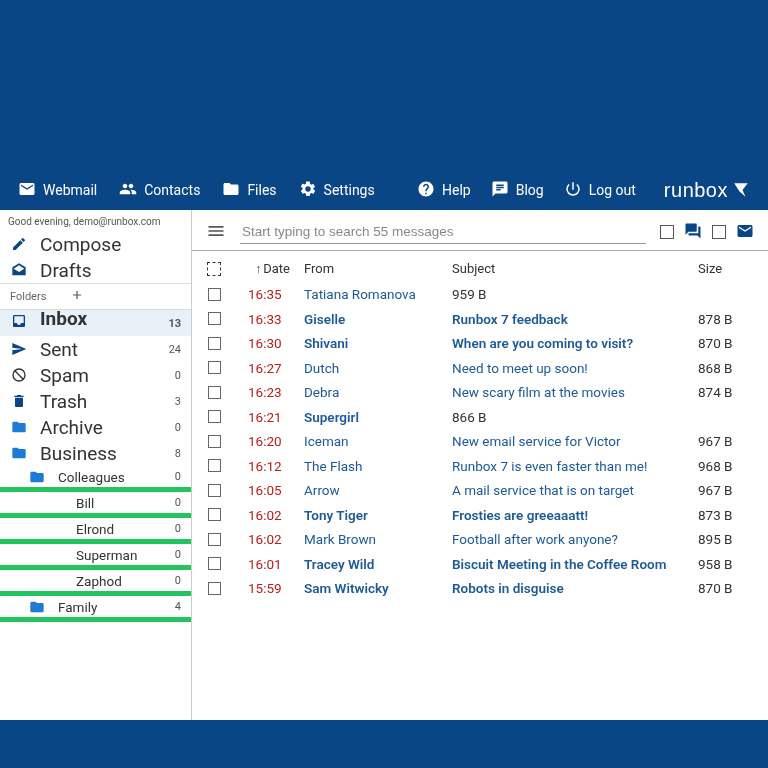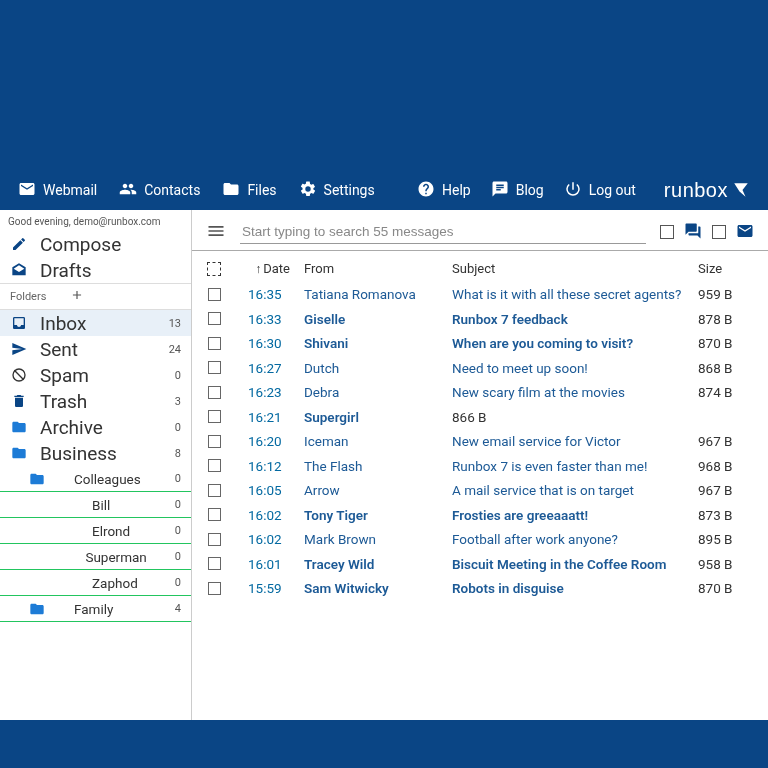--- a/index.html
+++ b/index.html
@@ -49,36 +49,36 @@
   }
   .side-item {
     display: flex;
     align-items: center;
     padding: 6px 10px;
     cursor: pointer;
     gap: 12px;
     height: 26px;
     color: #333;
   }
-  .side-item.selected { background: #e8f0f8; font-weight: 400; }
+  .side-item.selected { background: #e8f0f8; font-weight: 700; align-items: flex-end; }
   .side-item .icon-slot { width: 18px; height: 18px; display: flex; align-items: center; justify-content: center; }
   .side-item .icon-slot svg { width: 16px; height: 16px; }
   .side-item .label { flex: 1; font-size: 19px; }
   .side-item .count { font-size: 11px; color: #555; }
   .folders-hdr {
     display: flex; align-items: center; gap: 24px;
     padding: 4px 10px; font-size: 11px; color: #666;
     border-top: 1px solid #ddd; border-bottom: 1px solid #ddd;
   }
   .folders-hdr svg { width: 14px; height: 14px; fill: #555; }
   .folder-row {
     display: flex; align-items: center;
     padding: 5px 10px; height: 26px;
-    cursor: pointer; gap: 28px;
-    border-bottom: 1px solid #22c55e;
+    cursor: pointer; gap: 12px;
+    border-bottom: 5px solid #22c55e;
   }
   .folder-row .icon-slot { width: 18px; display: flex; align-items: center; justify-content: center; }
   .folder-row .icon-slot svg { width: 16px; height: 16px; }
   .folder-row .label { flex: 1; font-size: 13.5px; color: #333; }
   .folder-row .count { font-size: 11px; color: #555; }
   .indent-1 { padding-left: 28px; }
   .indent-2 { padding-left: 46px; }
   .main-pane {
     flex: 1;
     display: flex;
@@ -124,21 +124,21 @@
   .msg-row {
     display: flex; align-items: center;
     padding: 4px 14px 4px 10px;
     gap: 8px;
     height: 24.5px;
     font-size: 13.5px;
     cursor: pointer;
   }
   .msg-row .cb { width: 24px; display: flex; justify-content: center; }
   .msg-row .cb .sq { width: 13px; height: 13px; border: 1.5px solid #666; }
-  .msg-row .time { width: 62px; text-align: left; color: #0369a1; padding-left: 14px; }
+  .msg-row .time { width: 62px; text-align: left; color: #b91c1c; padding-left: 14px; }
   .msg-row .from { width: 140px; color: #1d5a96; }
   .msg-row .subject { flex: 1; color: #1d5a96; }
   .msg-row .size { width: 56px; color: #333; }
   .msg-row.unread .from, .msg-row.unread .subject { font-weight: 600; }
   .bottom-bar { height: 48px; background: #0a4585; }
 </style>
 </head>
 <body>
 
 <div class="top-spacer"></div>
@@ -354,21 +354,20 @@
       <span class="col-size">Size</span>
     </div>
 
     <div class="msg-list" id="msg-list">
         <div class="msg-row">
           <span class="cb">
             <span class="sq"></span>
           </span>
           <span class="time">16:35</span>
           <span class="from">Tatiana Romanova</span>
-          <span class="subject">What is it with all these secret agents?</span>
           <span class="size">959 B</span>
         </div>
         <div class="msg-row unread">
           <span class="cb">
             <span class="sq"></span>
           </span>
           <span class="time">16:33</span>
           <span class="from">Giselle</span>
           <span class="subject">Runbox 7 feedback</span>
           <span class="size">878 B</span>

